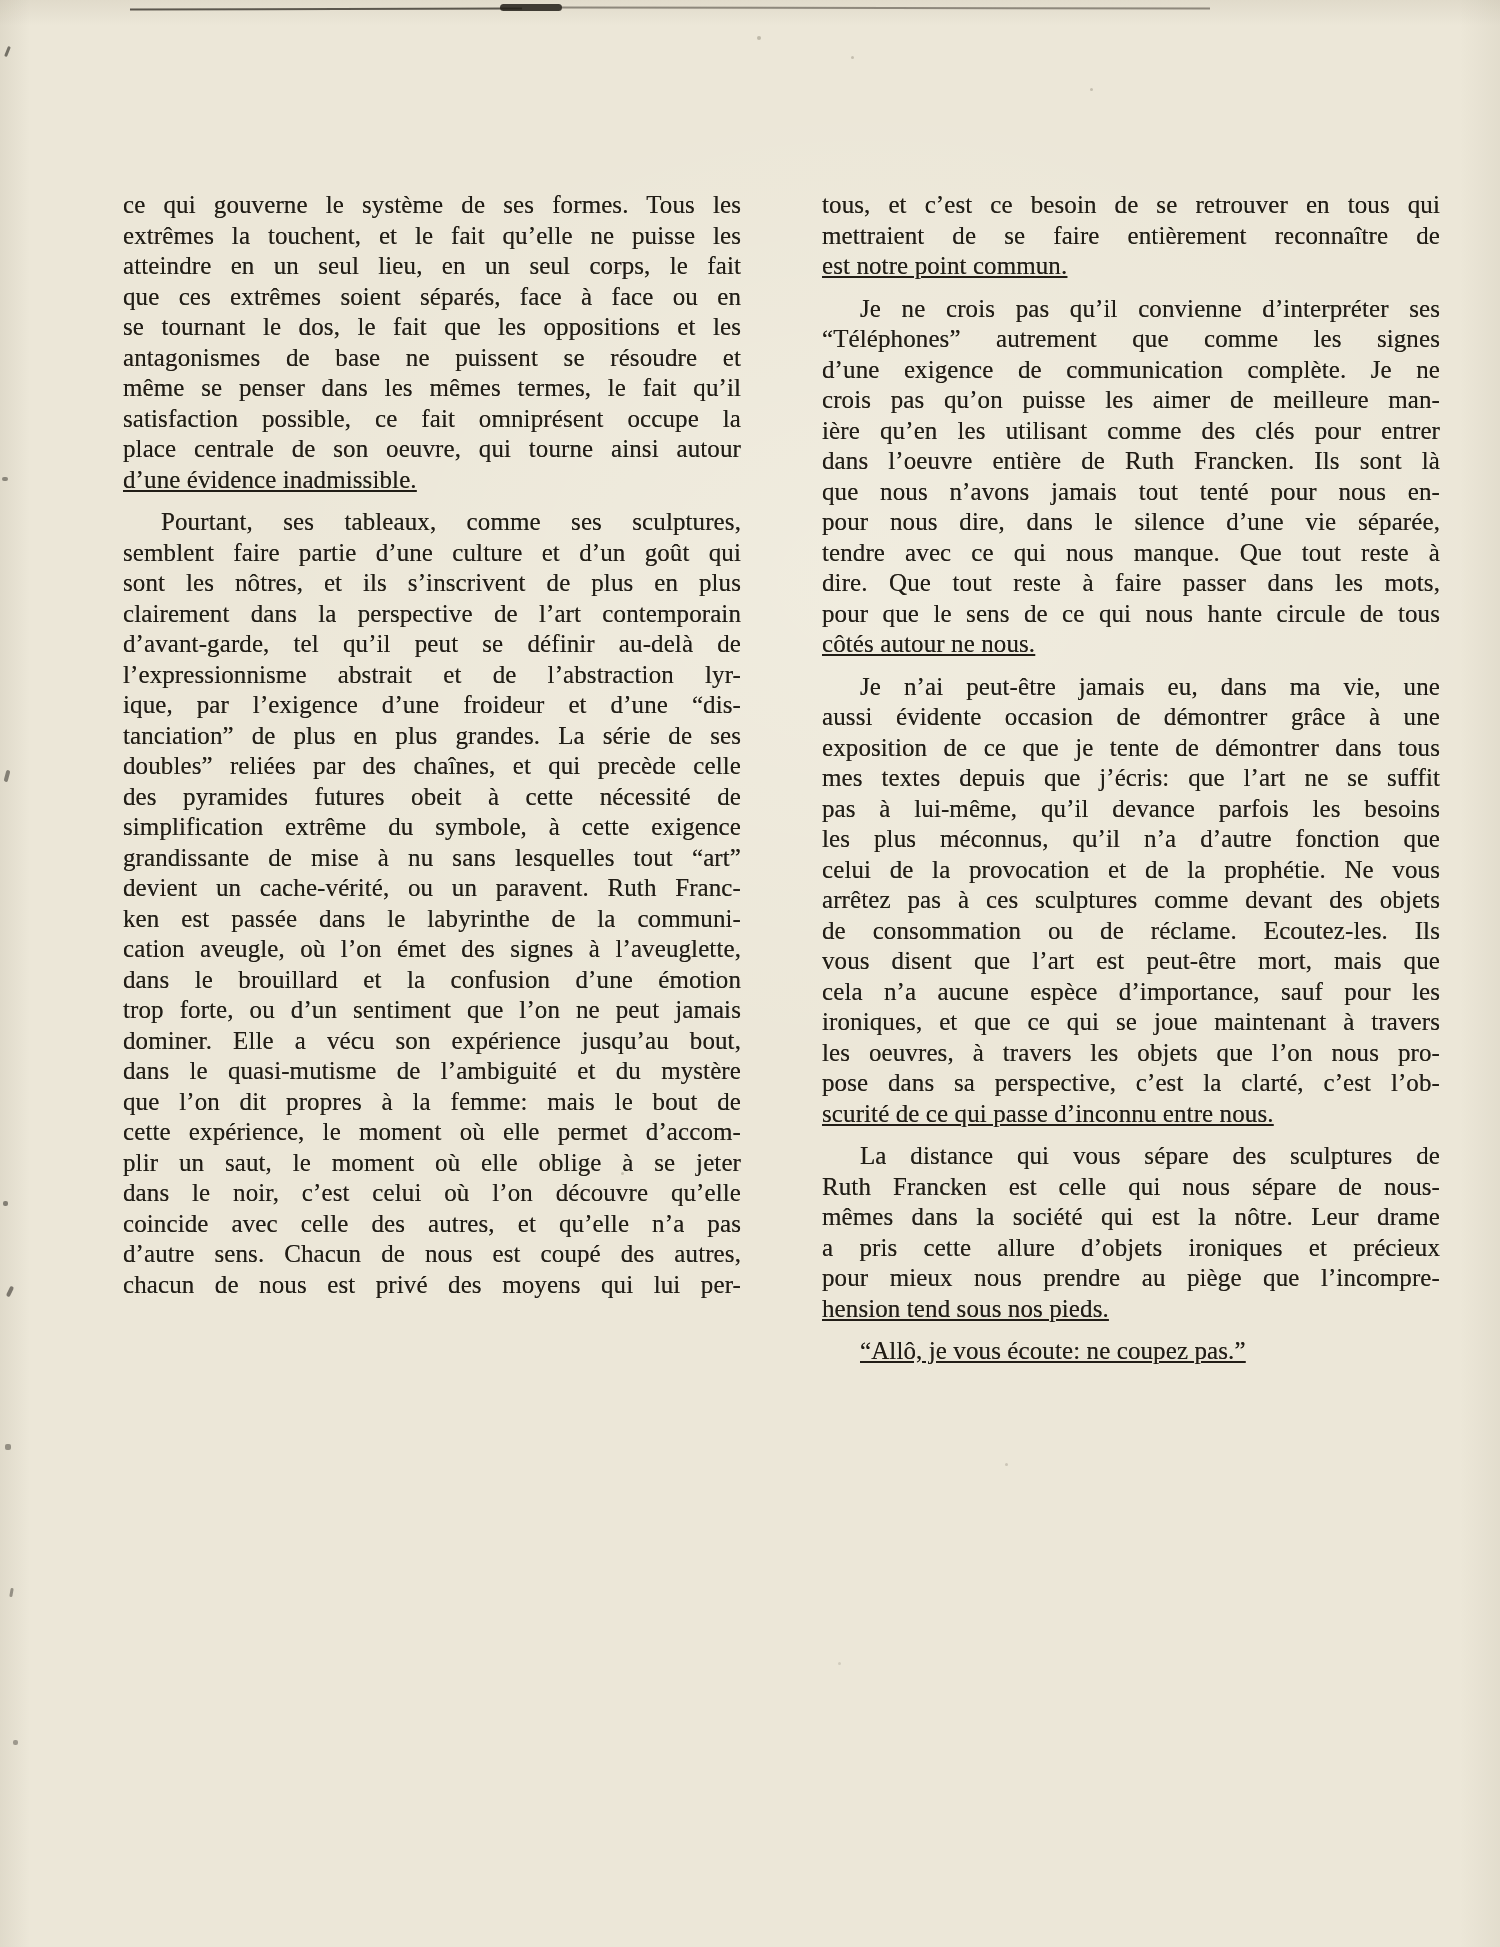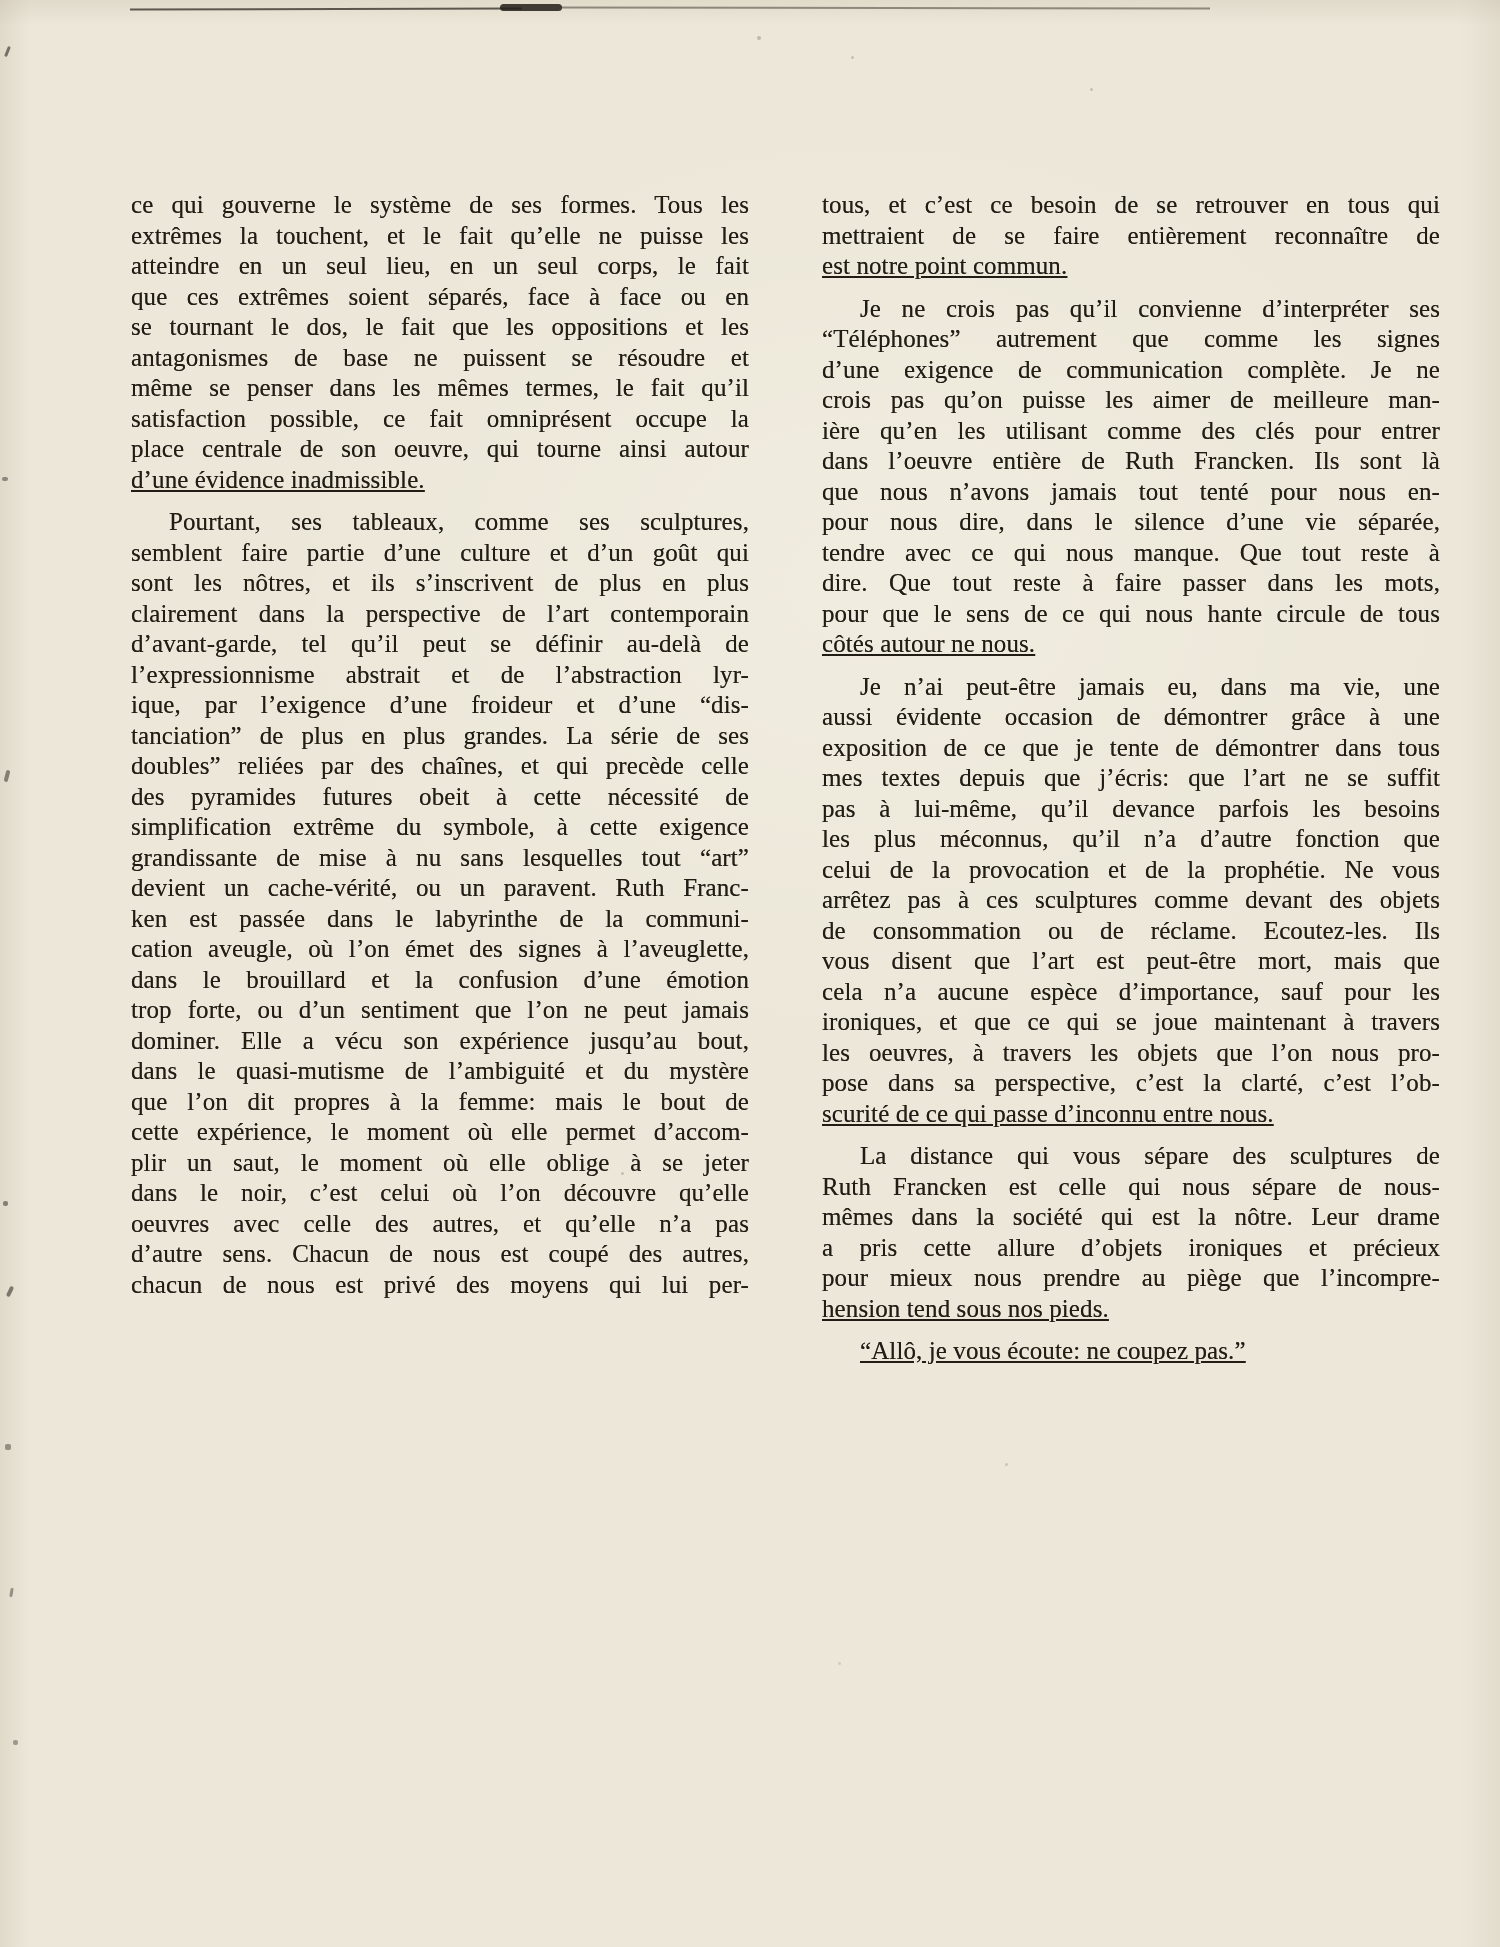--- a/index.html
+++ b/index.html
@@ -22,21 +22,21 @@
     position: absolute;
     top: 190px;
     width: 618px;
     font-family: "Liberation Serif", "DejaVu Serif", serif;
     font-size: 25px;
     line-height: 30.5px;
     color: var(--ink, #211d16);
     letter-spacing: 0.1px;
     text-shadow: 0 0 0.6px rgba(33,29,22,0.65);
   }
-  .col-left  { left: 123px; margin-left: 8px; }
+  .col-left  { left: 123px; }
   .col-right { left: 822px; }
   .paragraph + .paragraph { margin-top: 12px; }
   .line {
     text-align: justify;
     text-align-last: justify;
   }
   .line.no-just { text-align-last: left; text-decoration: underline; }
   .line.indent  { text-indent: 38px; }
 
   
@@ -114,21 +114,21 @@
         <div class="line">ken est passée dans le labyrinthe de la communi-</div>
         <div class="line">cation aveugle, où l’on émet des signes à l’aveuglette,</div>
         <div class="line">dans le brouillard et la confusion d’une émotion</div>
         <div class="line">trop forte, ou d’un sentiment que l’on ne peut jamais</div>
         <div class="line">dominer. Elle a vécu son expérience jusqu’au bout,</div>
         <div class="line">dans le quasi-mutisme de l’ambiguité et du mystère</div>
         <div class="line">que l’on dit propres à la femme: mais le bout de</div>
         <div class="line">cette expérience, le moment où elle permet d’accom-</div>
         <div class="line">plir un saut, le moment où elle oblige à se jeter</div>
         <div class="line">dans le noir, c’est celui où l’on découvre qu’elle</div>
-        <div class="line">oeuvres avec celle des autres, et qu’elle n’a pas</div>
+        <div class="line">coincide avec celle des autres, et qu’elle n’a pas</div>
         <div class="line">d’autre sens. Chacun de nous est coupé des autres,</div>
         <div class="line">chacun de nous est privé des moyens qui lui per-</div>
       </div>
     </div>
   <div class="column col-right">
       <div class="paragraph">
         <div class="line">tous, et c’est ce besoin de se retrouver en tous qui</div>
         <div class="line">mettraient de se faire entièrement reconnaître de</div>
         <div class="line no-just">est notre point commun.</div>
       </div>

